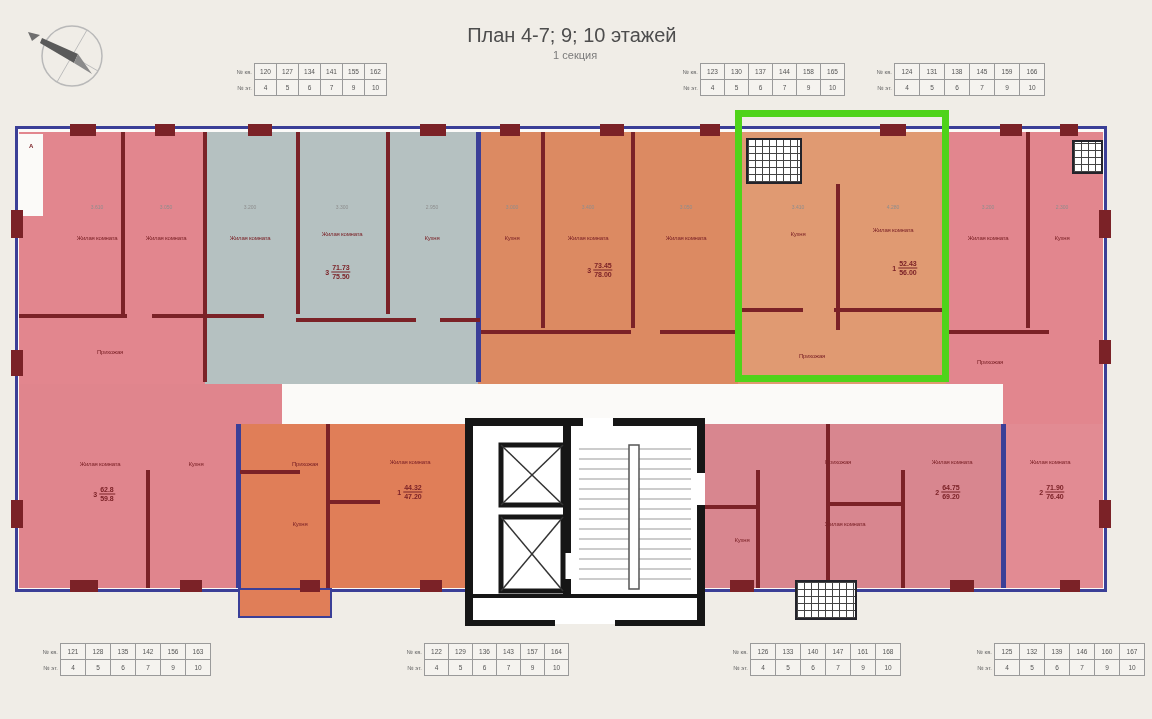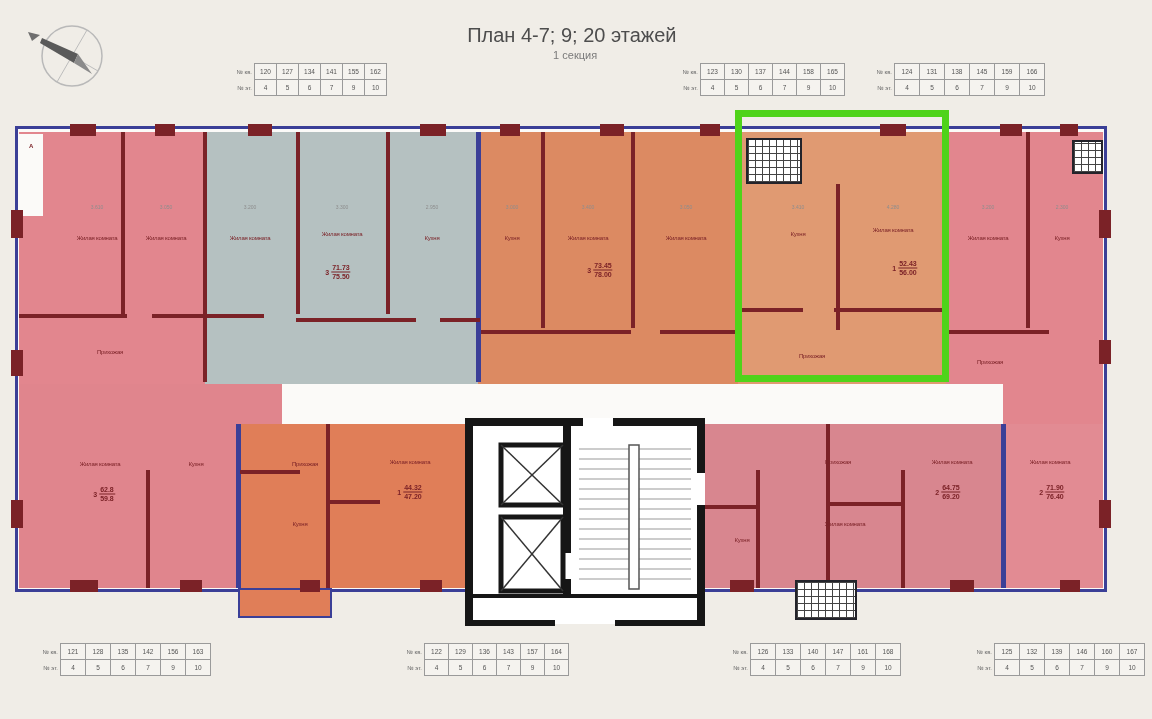--- a/index.html
+++ b/index.html
@@ -37,21 +37,21 @@
 
   <svg class="abs" style="left:22px;top:8px;z-index:4;" width="90" height="90" viewBox="0 0 90 90">
     <circle cx="50" cy="48" r="30" fill="none" stroke="#b9b9b9" stroke-width="1.5"></circle>
     <line x1="24" y1="33" x2="76" y2="63" stroke="#bdbdbd" stroke-width="1"></line>
     <line x1="35" y1="74" x2="65" y2="22" stroke="#bdbdbd" stroke-width="1"></line>
     <polygon points="20,30 56,46 52,55 18,35" fill="#5a5a5a"></polygon>
     <polygon points="52,55 70,66 56,46" fill="#8b8b8b"></polygon>
     <polygon points="6,24 18,27 10,33" fill="#6f6f6f"></polygon>
   </svg>
 
-  <div class="title">План 4-7; 9; 20 этажей</div>
+  <div class="title">План 4-7; 9; 10 этажей</div>
   <div class="subtitle">1 секция</div>
 
   <div class="plan-base"></div>
 
   <div class="region" style="left: 19px; top: 132px; width: 186px; height: 252px; background-color: rgb(226, 134, 142);"></div>
   <div class="region" style="left: 205px; top: 132px; width: 273px; height: 252px; background-color: rgb(181, 193, 193);"></div>
   <div class="region" style="left: 478px; top: 132px; width: 260px; height: 252px; background-color: rgb(220, 138, 98);"></div>
   <div class="region" style="left: 738px; top: 132px; width: 208px; height: 252px; background-color: rgb(224, 154, 114);"></div>
   <div class="region" style="left: 946px; top: 132px; width: 157px; height: 252px; background-color: rgb(226, 134, 142);"></div>
   <div class="region" style="left: 19px; top: 384px; width: 263px; height: 40px; background-color: rgb(224, 133, 141);"></div>

